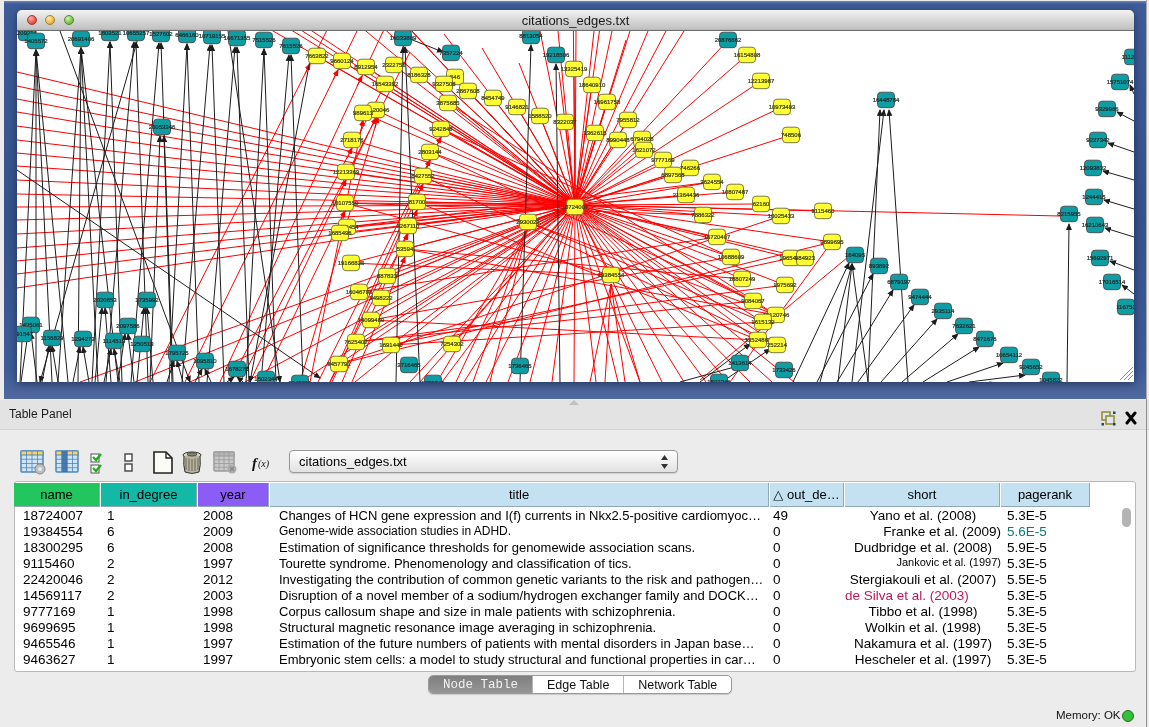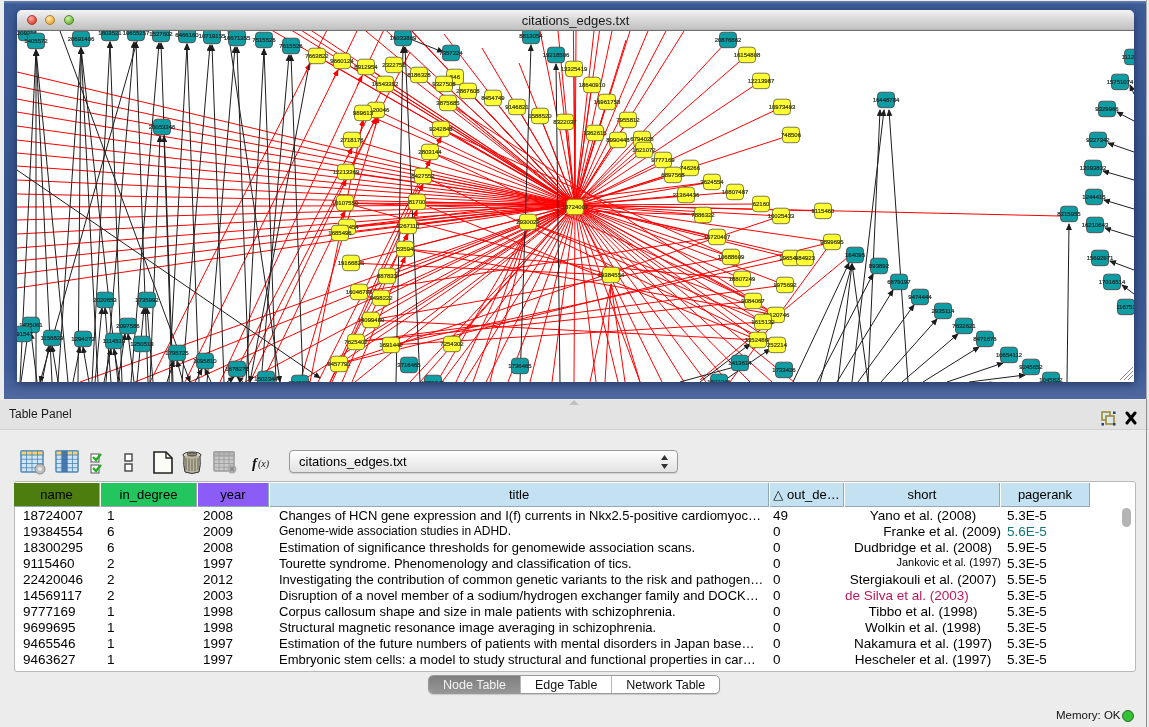--- a/index.html
+++ b/index.html
@@ -17,21 +17,21 @@
 .tp-head { position:absolute; left:0; top:400px; width:1149px; height:30px;
   background:#e3e3e3; border-bottom:1px solid #d2d2d2; }
 .combo { position:absolute; left:289px; top:450px; width:389px; height:23px; border:1px solid #9a9a9a;
   border-radius:4px; background:linear-gradient(#ffffff,#ededed 60%,#e2e2e2);
   font-size:13px; line-height:22px; padding-left:9px; color:#000; box-shadow:0 1px 1px rgba(0,0,0,.12);}
 .tbl { position:absolute; left:14px; top:481px; width:1122px; height:191px; background:#fff;
   border:1px solid #b9b9b9; border-radius:3px; }
 .tabs { position:absolute; left:428px; top:675px; height:19px; border:1px solid #9a9a9a; border-radius:5px;
   background:#fff; box-shadow:0 1px 1px rgba(0,0,0,.15); display:flex; overflow:hidden; }
 .tab { font-size:12.5px; line-height:18px; padding:0 14px; color:#111; }
-.tab.sel { background:linear-gradient(#7f7f7f,#969696); color:#f2f2f2; }
+.tab.sel { background:linear-gradient(#7f7f7f,#969696); color:#f2f2f2;font-family:Liberation Mono, monospace; }
 .tab.mid { border-right:1px solid #b5b5b5; border-left:1px solid #b5b5b5; }
 </style></head>
 <body>
 <div class="desktop"></div>
 <div class="frame">
   <div class="titlebar">
     <div class="tl" style="left:10px;background:radial-gradient(circle at 35% 30%,#ffb0a8,#e8564a 60%,#b33a30);border:1px solid #9f3b32"></div>
     <div class="tl" style="left:28px;background:radial-gradient(circle at 35% 30%,#ffe9b0,#f2b94d 60%,#c28a2e);border:1px solid #a8802f"></div>
     <div class="tl" style="left:47px;background:radial-gradient(circle at 35% 30%,#d2f3b0,#7cc44b 60%,#559633);border:1px solid #56862f"></div>
     <div class="title">citations_edges.txt</div>
@@ -695,22 +695,22 @@
 <text x="236" y="20" font-family="Liberation Serif, serif" font-style="italic" font-weight="bold" font-size="15" fill="#111">f</text>
     <text x="242" y="19" font-family="Liberation Serif, serif" font-style="italic" font-size="10" fill="#111">(x)</text>
 </svg>
 <div class="combo">citations_edges.txt
   <svg width="9" height="14" viewBox="0 0 9 14" style="position:absolute;right:8px;top:4px">
       <path d="M4.5 0 L8 5 H1 z" fill="#333"></path>
       <path d="M4.5 14 L8 9 H1 z" fill="#333"></path>
     </svg>
 </div>
 <div class="tbl"></div>
-<div style="position:absolute;left:14px;top:483px;width:86px;height:24px;background:#4d7c0f;border-right:1px solid #93a8b5;border-bottom:1px solid #93a8b5;font-size:13px;text-align:center;line-height:24px;color:#000">name</div>
-<div style="position:absolute;left:101px;top:483px;width:96px;height:24px;background:#22c55e;border-right:1px solid #93a8b5;border-bottom:1px solid #93a8b5;font-size:13px;text-align:center;line-height:24px;color:#000">in_degree</div>
+<div style="position:absolute;left:14px;top:483px;width:86px;height:24px;background:#22c55e;border-right:1px solid #93a8b5;border-bottom:1px solid #93a8b5;font-size:13px;text-align:center;line-height:24px;color:#000">name</div>
+<div style="position:absolute;left:101px;top:483px;width:96px;height:24px;background:#14b8a6;border-right:1px solid #93a8b5;border-bottom:1px solid #93a8b5;font-size:13px;text-align:center;line-height:24px;color:#000">in_degree</div>
 <div style="position:absolute;left:198px;top:483px;width:71px;height:24px;background:#8b5cf6;border-right:1px solid #93a8b5;border-bottom:1px solid #93a8b5;font-size:13px;text-align:center;line-height:24px;color:#000">year</div>
 <div style="position:absolute;left:270px;top:483px;width:499px;height:24px;background:#c3e1f0;border-right:1px solid #93a8b5;border-bottom:1px solid #93a8b5;font-size:13px;text-align:center;line-height:24px;color:#000">title</div>
 <div style="position:absolute;left:770px;top:483px;width:74px;height:24px;background:#c3e1f0;border-right:1px solid #93a8b5;border-bottom:1px solid #93a8b5;font-size:13px;text-align:center;line-height:24px;color:#000">△ out_de…</div>
 <div style="position:absolute;left:845px;top:483px;width:155px;height:24px;background:#c3e1f0;border-right:1px solid #93a8b5;border-bottom:1px solid #93a8b5;font-size:13px;text-align:center;line-height:24px;color:#000">short</div>
 <div style="position:absolute;left:1001px;top:483px;width:89px;height:24px;background:#c3e1f0;border-right:1px solid #93a8b5;border-bottom:1px solid #93a8b5;font-size:13px;text-align:center;line-height:24px;color:#000">pagerank</div>
 <div style="position:absolute;left:23px;top:508px;font-size:13.5px;color:#000">18724007</div>
 <div style="position:absolute;left:107px;top:508px;font-size:13.5px;color:#000">1</div>
 <div style="position:absolute;left:203px;top:508px;font-size:13.5px;color:#000">2008</div>
 <div style="position:absolute;left:279px;top:508px;width:491px;overflow:hidden;white-space:nowrap;font-size:13px;color:#000">Changes of HCN gene expression and I(f) currents in Nkx2.5-positive cardiomyoc…</div>
 <div style="position:absolute;left:773px;top:508px;font-size:13.5px;color:#000">49</div>

